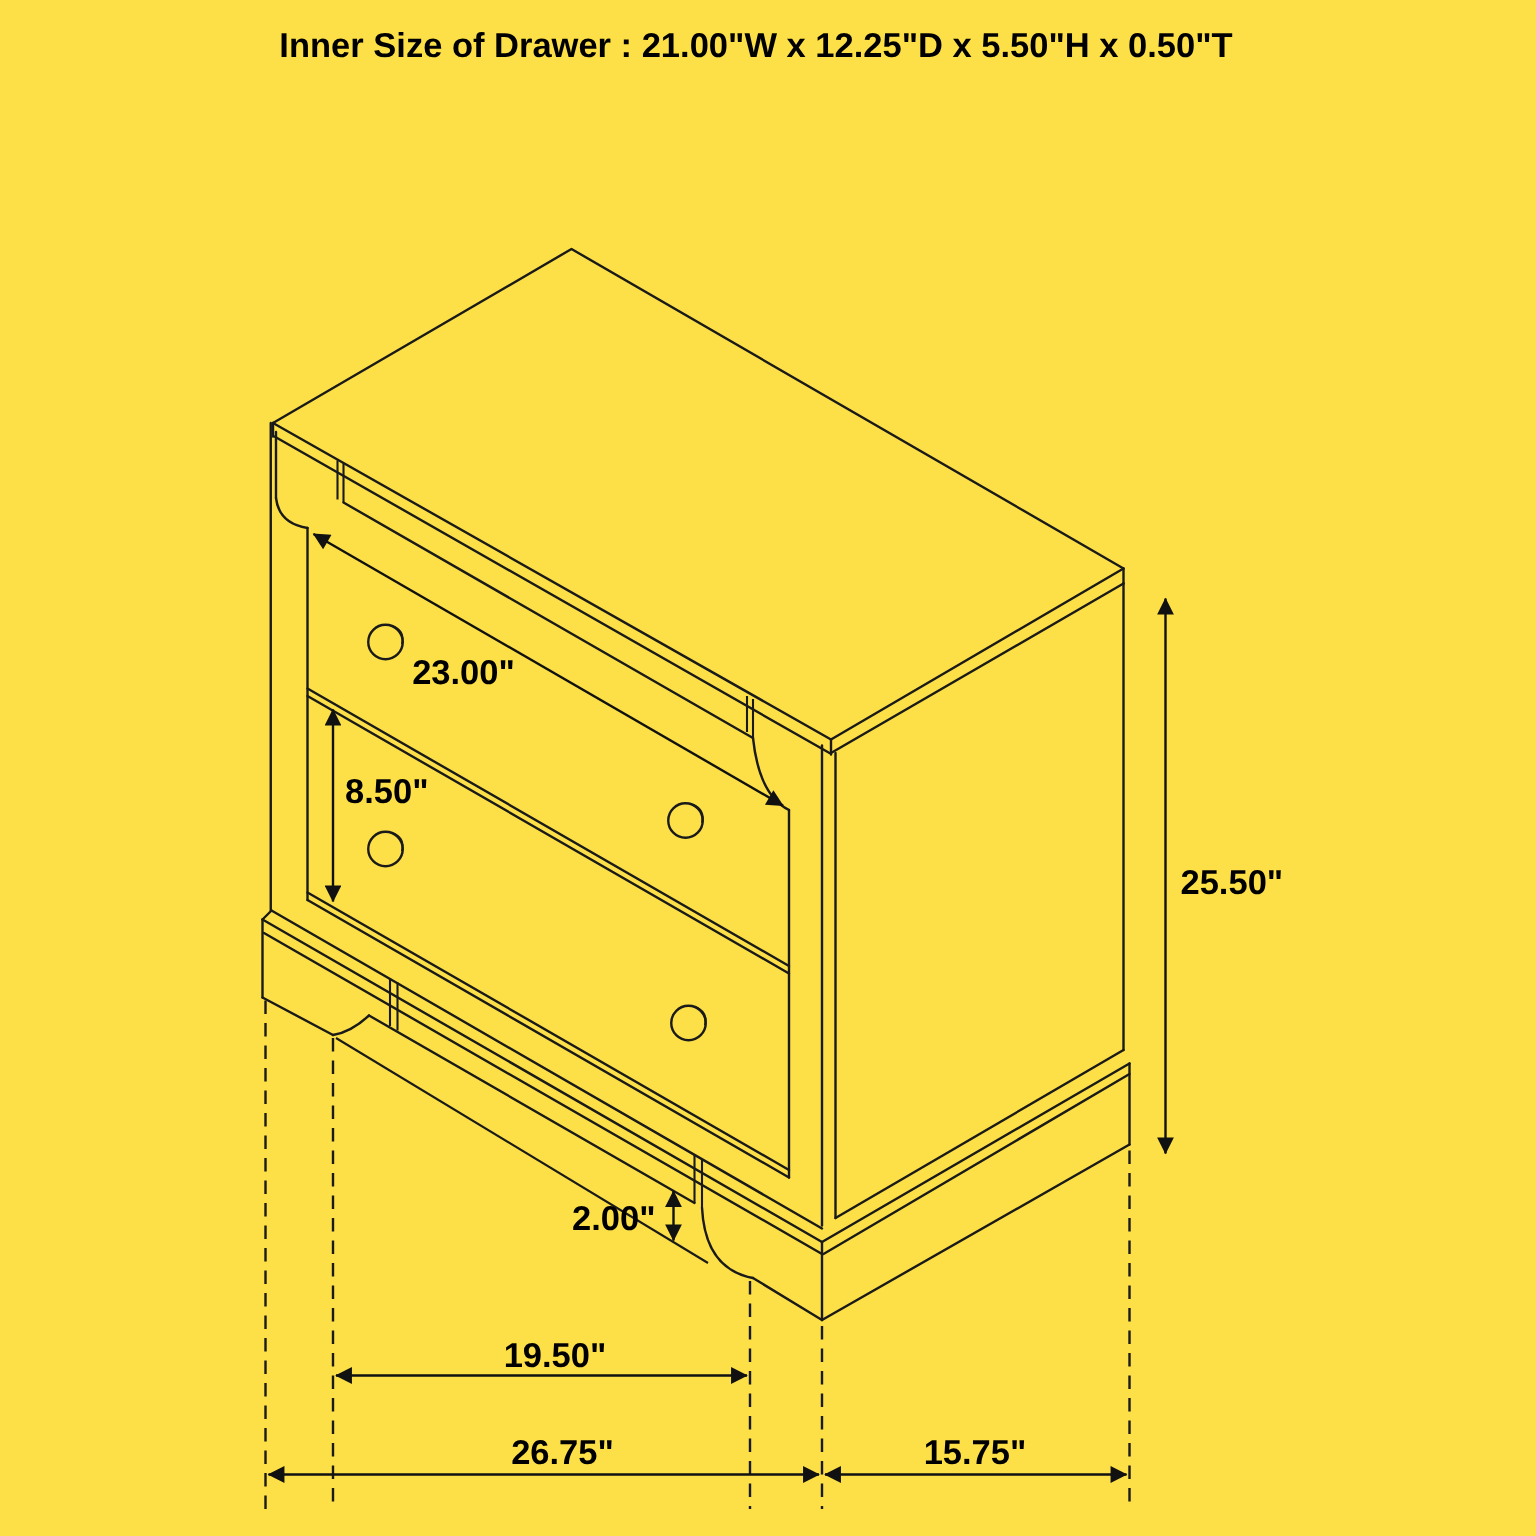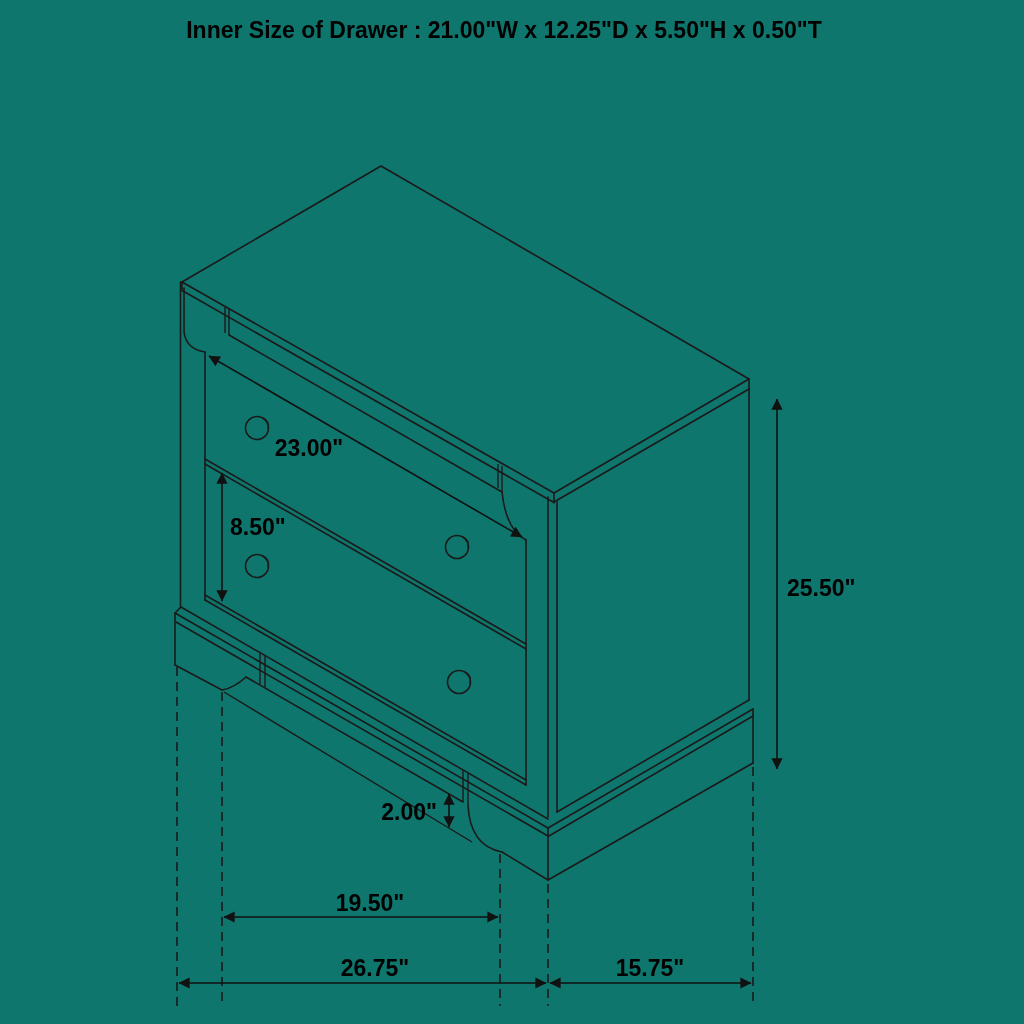--- a/index.html
+++ b/index.html
@@ -1,16 +1,16 @@
 <!DOCTYPE html>
 <html><head>
 <meta charset="utf-8">
 <style>
   html,body{margin:0;padding:0;background:#ffffff;}
-  .stage{position:relative;width:1024px;height:1024px;background:#0f766e;overflow:hidden;}
+  .stage{position:relative;width:1024px;height:1024px;background:#fde047;overflow:hidden;}
   svg{position:absolute;left:0;top:0;}
   .line{fill:none;stroke:#1a1a1a;stroke-width:1.6;stroke-linejoin:round;stroke-linecap:round;}
   .thin{fill:none;stroke:#1a1a1a;stroke-width:1.4;}
   .dash{fill:none;stroke:#1a1a1a;stroke-width:1.6;stroke-dasharray:9 6;}
   .dim{fill:none;stroke:#111;stroke-width:1.6;}
   .lbl{font-family:"Liberation Sans", sans-serif;font-weight:bold;font-size:23px;fill:#000;}
   .ttl{font-family:"Liberation Sans", sans-serif;font-weight:bold;font-size:23px;fill:#000;}
 </style>
 </head>
 <body>

